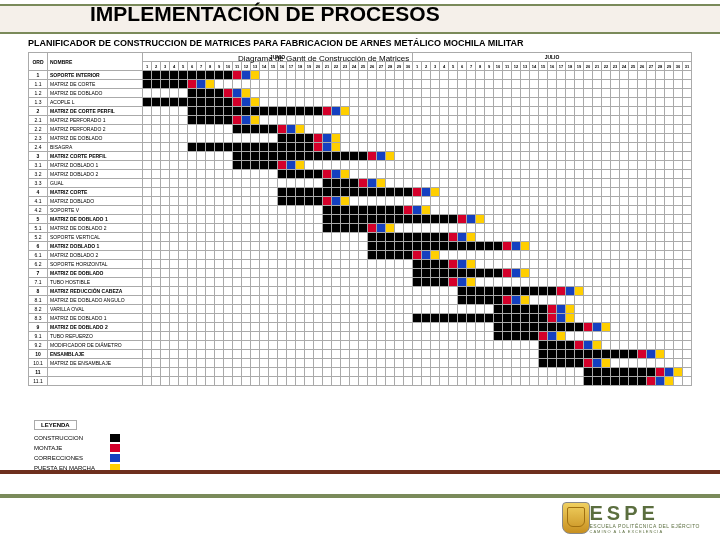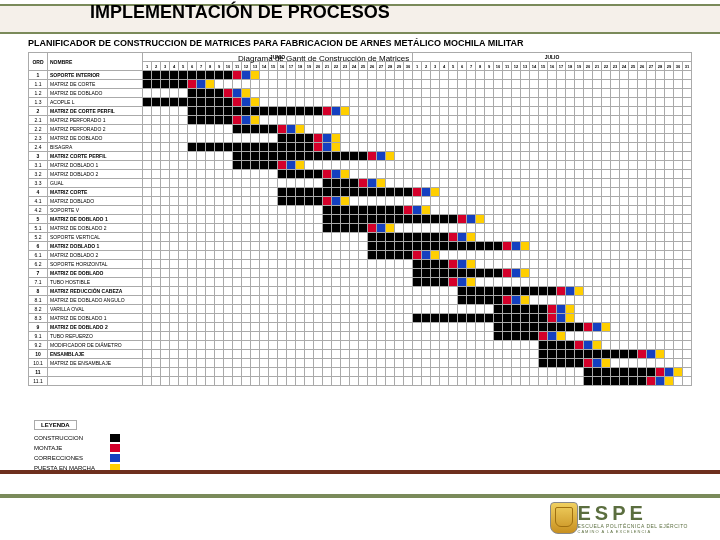--- a/index.html
+++ b/index.html
@@ -1,38 +1,38 @@
 <!DOCTYPE html>
 <html><head>
 <meta charset="utf-8">
 <style>
   html,body{margin:0;padding:0;width:720px;height:540px;font-family:Arial,sans-serif;background:#fff;overflow:hidden}
   .frame{position:relative;width:720px;height:540px}
   .topband{position:absolute;top:4px;left:0;right:0;height:26px;border-top:2px solid #7a8a5a;border-bottom:2px solid #7a8a5a;background:#f5f0ea}
-  .title{position:absolute;top:2px;left:90px;font-size:18px;font-weight:bold;color:#000}
+  .title{position:absolute;top:2px;left:90px;font-size:21px;font-weight:bold;color:#000}
   .content{position:absolute;top:38px;left:28px;right:5px;height:420px}
   .ctitle{font-size:9px;font-weight:bold;color:#000;margin-bottom:4px}
   .overlay{position:absolute;top:16px;left:210px;font-size:8px;color:#000}
   table.grid{border-collapse:collapse;font-size:5px;color:#000}
   table.grid td,table.grid th{border:1px solid #aaa;padding:0;margin:0;height:8px}
   table.grid th{font-weight:bold;font-size:5px}
   .rowhead{width:18px;text-align:center;font-size:5px}
   .nombre{width:92px;text-align:left;padding-left:2px!important;font-size:5px;overflow:hidden;white-space:nowrap}
   .cell{width:8px;height:8px;padding:0!important}
   .mon1{font-size:6px;text-align:center}
   .k{background:#000}
   .r{background:#d4002a}
   .b{background:#1540c0}
   .y{background:#ffcf00}
   .legend{position:absolute;bottom:68px;left:34px;font-size:6px}
   .legend-title{font-size:6px;font-weight:bold;border:1px solid #aaa;padding:1px 6px;display:inline-block;margin-bottom:2px}
   .legend-row{display:flex;align-items:center;gap:6px;margin-top:2px}
   .swatch{width:10px;height:8px}
   .footbar{position:absolute;bottom:42px;left:0;right:0;height:20px;border-top:4px solid #6e2f1e;border-bottom:4px solid #7a8a5a}
-  .logo{position:absolute;bottom:6px;right:32px;display:flex;align-items:center;}
+  .logo{position:absolute;bottom:6px;right:20px;display:flex;align-items:center;}
   .shield{width:26px;height:30px;border:1px solid #888;border-radius:4px 4px 8px 8px;background:linear-gradient(#f0d060,#c89020);position:relative}
   .shield::after{content:"";position:absolute;top:4px;left:4px;right:4px;bottom:6px;border:1px solid #a07010;border-radius:2px 2px 6px 6px}
   .espe{display:flex;flex-direction:column}
   .espe-main{font-size:20px;font-weight:900;color:#5b6e3f;letter-spacing:4px;line-height:1}
   .espe-sub{font-size:5px;color:#5b6e3f;letter-spacing:0.5px}
   .espe-sub2{font-size:4px;color:#5b6e3f;letter-spacing:1px}
   .bold{font-weight:bold}
 </style>
 </head>
 <body>

